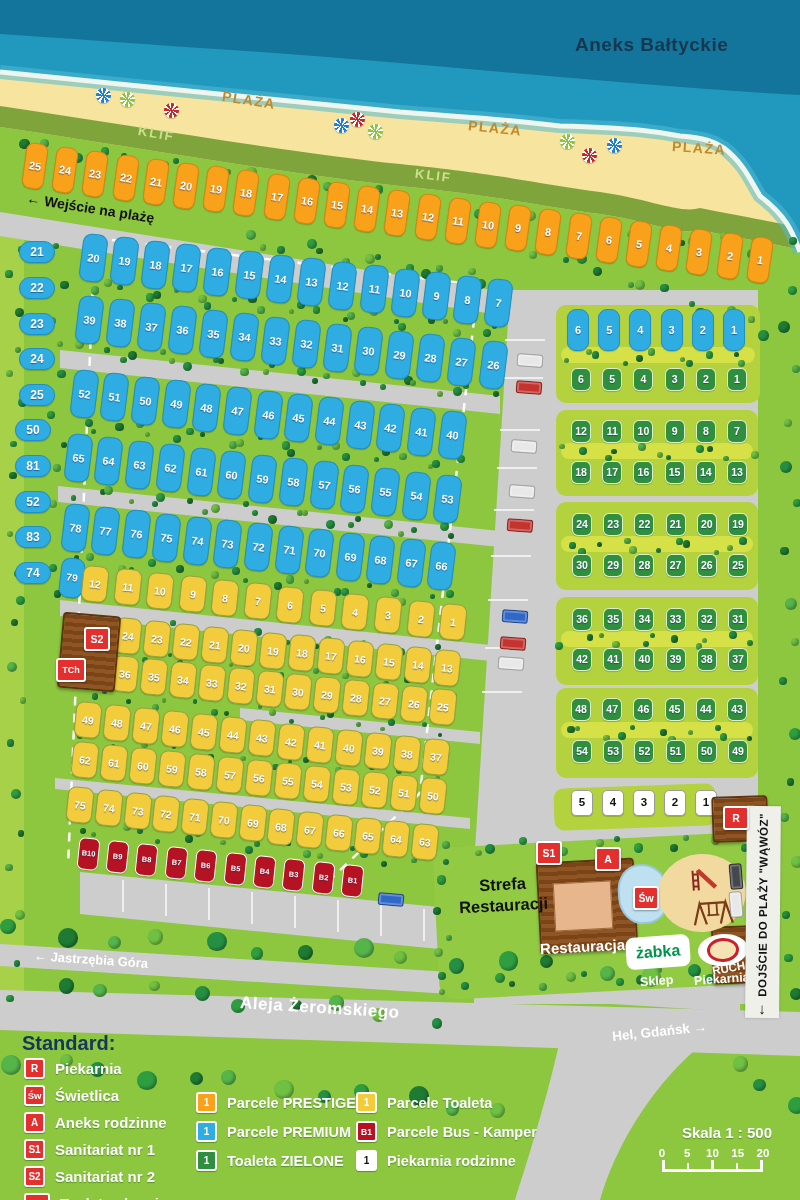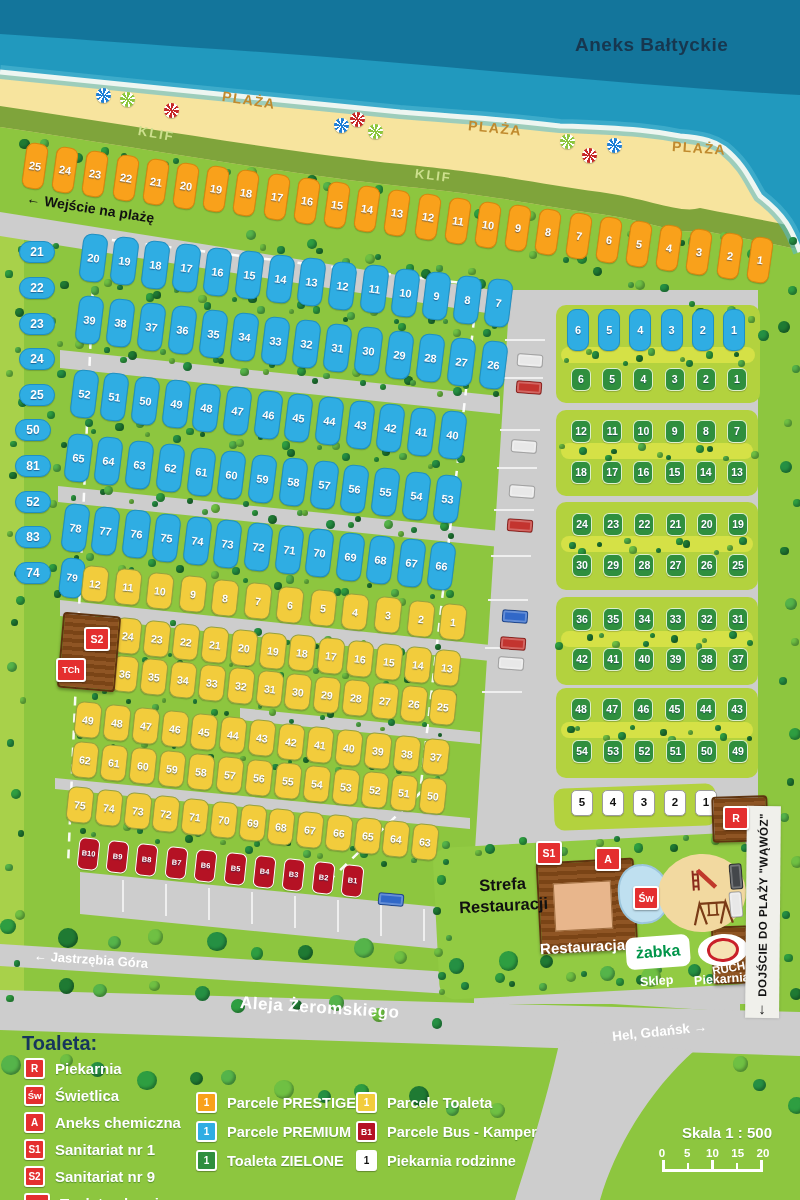--- a/index.html
+++ b/index.html
@@ -917,41 +917,41 @@
     <div class="lbl" style="left:694px;top:972px;font-size:12.5px;font-weight:800;color:#fff;transform:rotate(-4deg)">Piekarnia</div>
     <div class="lbl" style="left:712px;top:962px;font-size:11.5px;font-weight:800;color:#fff;transform:rotate(-10deg)">RUCH</div>
 
     <div class="mk on-map" style="left:84px;top:627px">S2</div>
     <div class="mk on-map" style="left:56px;top:658px;width:26px;font-size:9px">TCh</div>
     <div class="mk on-map" style="left:536px;top:841px">S1</div>
     <div class="mk on-map" style="left:595px;top:847px">A</div>
     <div class="mk on-map" style="left:633px;top:886px">Św</div>
     <div class="mk on-map" style="left:723px;top:806px">R</div>
 
-    <div class="lbl" style="left:22px;top:1032px;font-size:20px;font-weight:800;color:#16365C">Toaleta:</div>
+    <div class="lbl" style="left:22px;top:1032px;font-size:20px;font-weight:800;color:#16365C">Standard:</div>
     <div id="legend-fac" class="lg-fac" style="position:absolute;left:24px;top:1058px;display:flex;flex-direction:column;gap:6px">
         <div class="lg-row">
           <div class="lg-ic ">R</div>
           <span class="lg-txt">Piekarnia</span>
         </div>
         <div class="lg-row">
           <div class="lg-ic " style="font-size: 9.5px;">Św</div>
           <span class="lg-txt">Świetlica</span>
         </div>
         <div class="lg-row">
           <div class="lg-ic ">A</div>
-          <span class="lg-txt">Aneks chemiczna</span>
+          <span class="lg-txt">Aneks rodzinne</span>
         </div>
         <div class="lg-row">
           <div class="lg-ic ">S1</div>
           <span class="lg-txt">Sanitariat nr 1</span>
         </div>
         <div class="lg-row">
           <div class="lg-ic ">S2</div>
-          <span class="lg-txt">Sanitariat nr 9</span>
+          <span class="lg-txt">Sanitariat nr 2</span>
         </div>
         <div class="lg-row">
           <div class="lg-ic " style="font-size: 8px; width: 22px;">TCh</div>
           <span class="lg-txt">Toaleta chemiczna</span>
         </div>
       </div>
     <div id="legend-colA" style="position:absolute;left:196px;top:1092px;display:flex;flex-direction:column;gap:8px">
         <div class="lg-row">
           <div class="lg-ic lg-prestige">1</div>
           <span class="lg-txt2">Parcele PRESTIGE</span>

